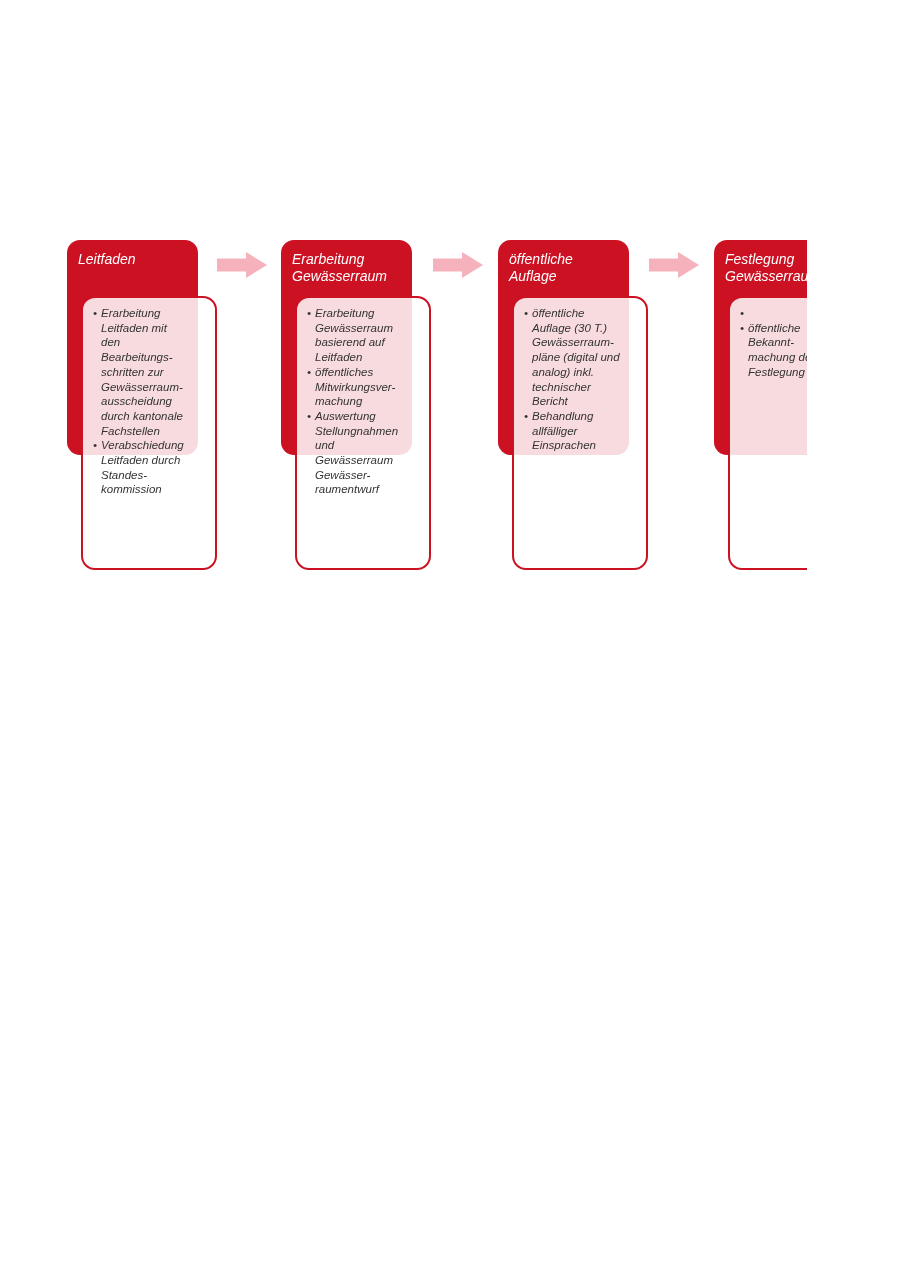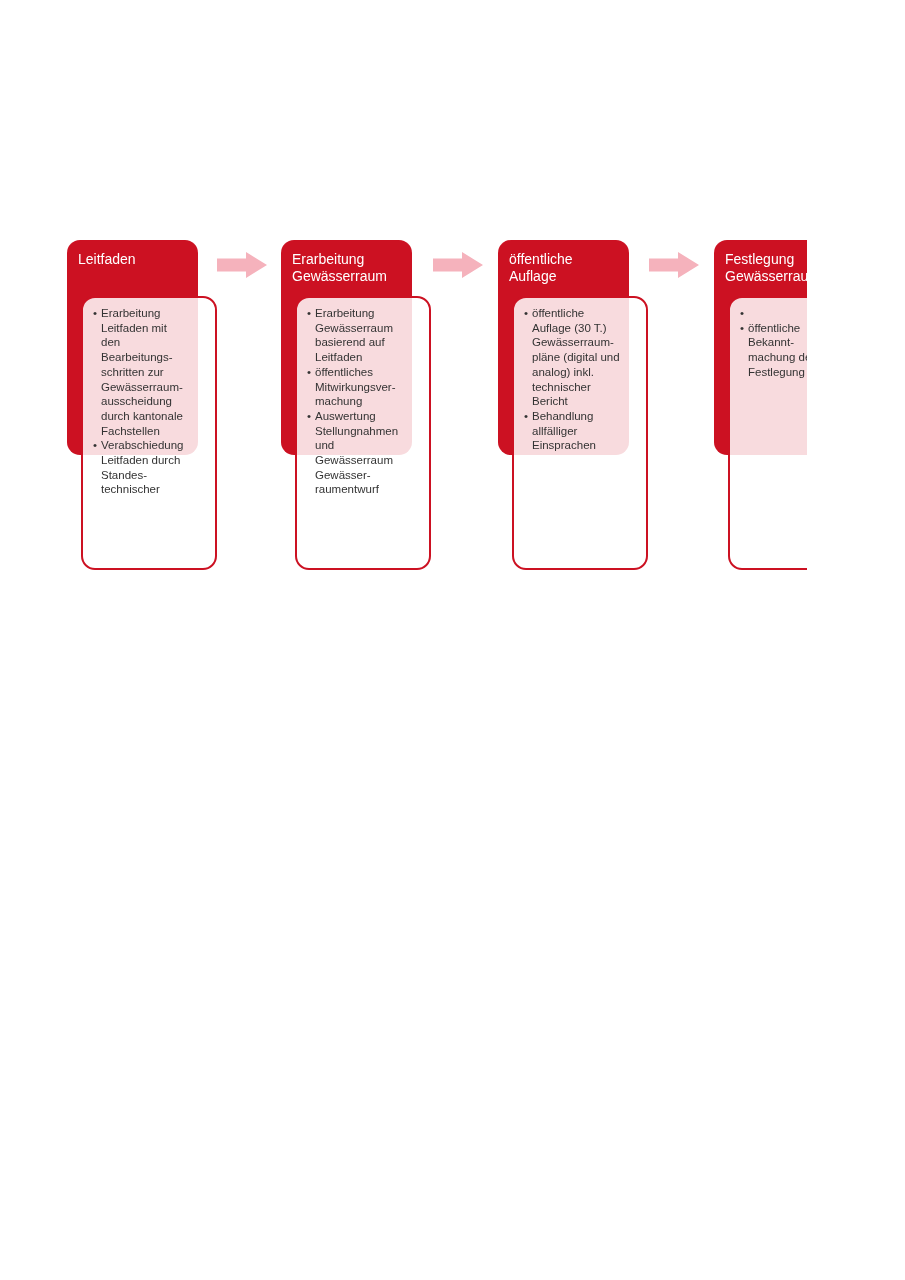--- a/index.html
+++ b/index.html
@@ -7,20 +7,21 @@
     padding: 0;
     background: #ffffff;
     font-family: "Liberation Sans", sans-serif;
   }
   .page {
     position: relative;
     width: 807px;
     height: 1280px;
     background: #ffffff;
     overflow: hidden;
+    font-style: italic;
   }
   .stage {
     position: absolute;
     top: 240px;
     width: 152px;
     height: 335px;
   }
   .s1 { left: 67px; }
   .s2 { left: 281px; }
   .s3 { left: 498px; }
@@ -104,21 +105,21 @@
 Gewässerraum-
 ausscheidung
 durch kantonale
 Fachstellen</span>
           </li>
         <li>
             <span class="dot">•</span>
             <span class="txt">Verabschiedung
 Leitfaden durch
 Standes-
-technischer</span>
+kommission</span>
           </li>
       </ul>
     </div>
   </div>
 
   <div class="arrow a1"></div>
 
   <div class="stage s2">
     <div class="title-box">
       <div class="title">Erarbeitung

